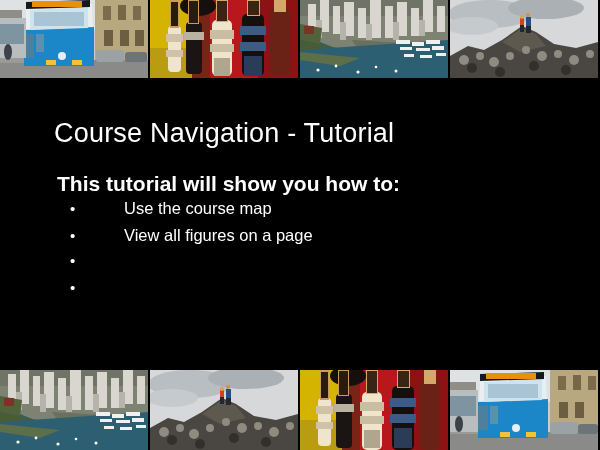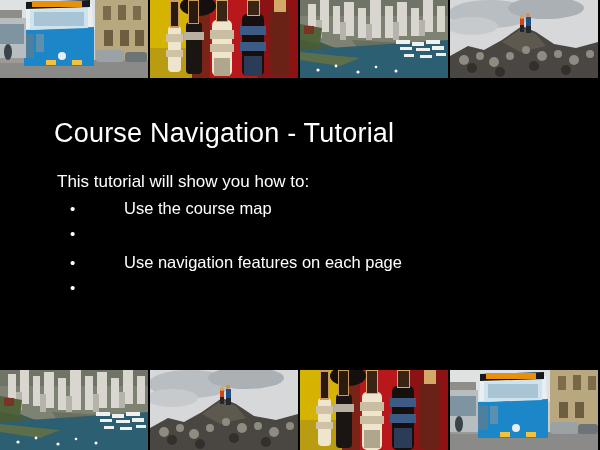--- a/index.html
+++ b/index.html
@@ -56,22 +56,22 @@
     font-weight:400;
     letter-spacing:0.2px;
     color:#ffffff;
     white-space:nowrap;
   }
 
   .intro {
     position:absolute;
     left:57px;
     top:172px;
-    font-size:17px;
-    font-weight:400;
+    font-size:21px;
+    font-weight:700;
     color:#ffffff;
     white-space:nowrap;
   }
 
   .bullets {
     position:absolute;
     left:70px;
     top:199px;
     list-style:none;
   }
@@ -269,24 +269,24 @@
 
   <p class="intro">This tutorial will show you how to:</p>
 
   <ul class="bullets">
     <li class="bullet">
       <span class="bullet-dot">•</span>
       <span class="bullet-text">Use the course map</span>
     </li>
     <li class="bullet">
       <span class="bullet-dot">•</span>
+      <span class="bullet-text">View all figures on a page</span>
     </li>
     <li class="bullet">
       <span class="bullet-dot">•</span>
-      <span class="bullet-text">Use navigation features on each page</span>
     </li>
     <li class="bullet">
       <span class="bullet-dot">•</span>
     </li>
   </ul>
 
   <div class="strip strip-bottom">
 
     <div class="photo">
       <svg viewBox="0 0 148 80" preserveAspectRatio="none">

